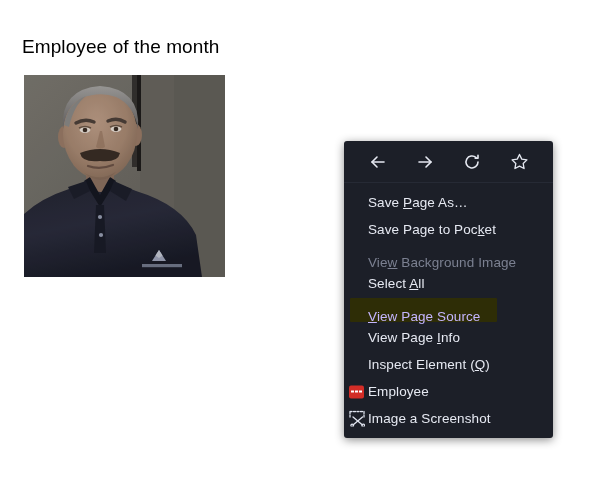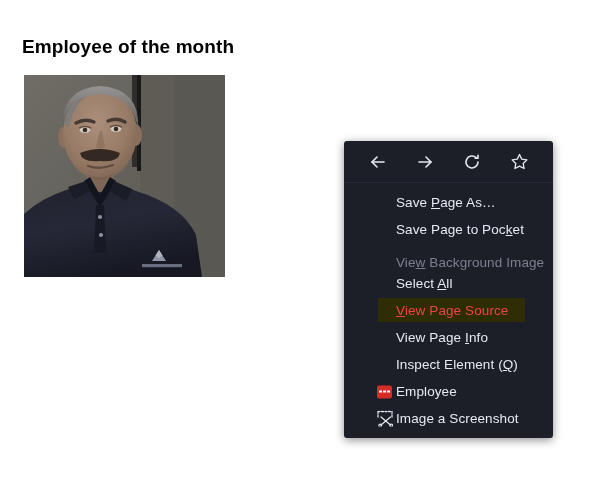--- a/index.html
+++ b/index.html
@@ -14,21 +14,21 @@
     overflow: hidden;
     position: relative;
   }
 
   
   .page-heading {
     position: absolute;
     left: 22px;
     top: 36px;
     font-size: 19px;
-    font-weight: bold;
+    font-weight: normal;
     color: #000000;
     letter-spacing: 0.1px;
     font-family: "Liberation Sans", sans-serif;
   }
 
   .photo-frame {
     position: absolute;
     left: 24px;
     top: 75px;
     width: 201px;
@@ -67,42 +67,42 @@
     display: flex;
     align-items: center;
     justify-content: center;
     border-radius: 3px;
     cursor: default;
   }
   .toolbar-btn svg { display: block; }
 
   .menu-list {
     padding-top: 6px;
-    padding-left: 28px;
   }
 
   .menu-item {
     position: relative;
     height: 27px;
     display: flex;
     align-items: center;
     padding-left: 24px;
     padding-right: 10px;
     font-size: 13.5px;
     color: #e6e9f2;
     white-space: nowrap;
     cursor: default;
   }
   .menu-item .mi-label { letter-spacing: 0.1px; }
   .menu-item .mi-label u { text-decoration: underline; text-underline-offset: 1px; }
 
   .menu-item.disabled { color: #7b8091; align-items: flex-end; }
 
   .menu-item.highlighted {
-    color: #ef4444;
+    color: #c4b5fd;
+    align-items: flex-end;
   }
   .menu-item.highlighted .hl-band {
     position: absolute;
     left: 6px;
     top: 1px;
     width: 147px;
     height: 24px;
     background: #2e2d06;
     border-radius: 1px;
   }

